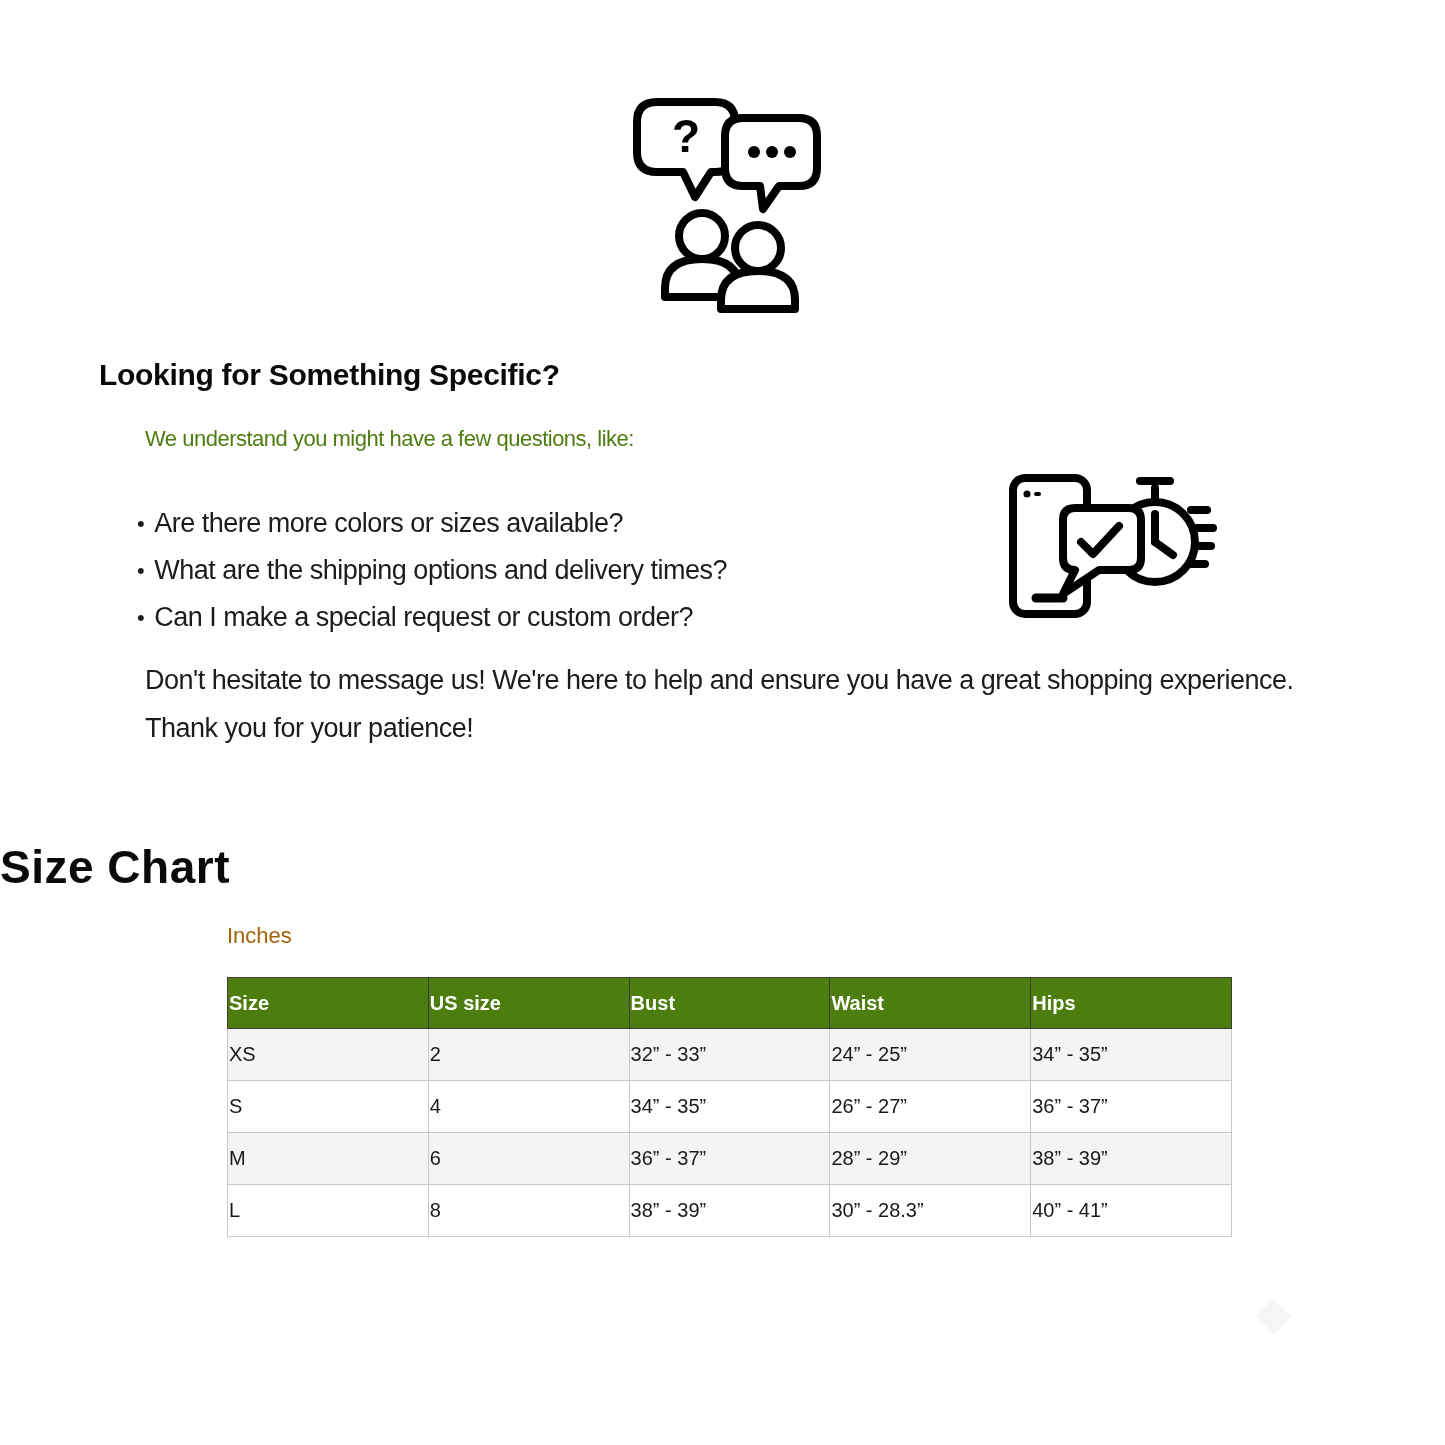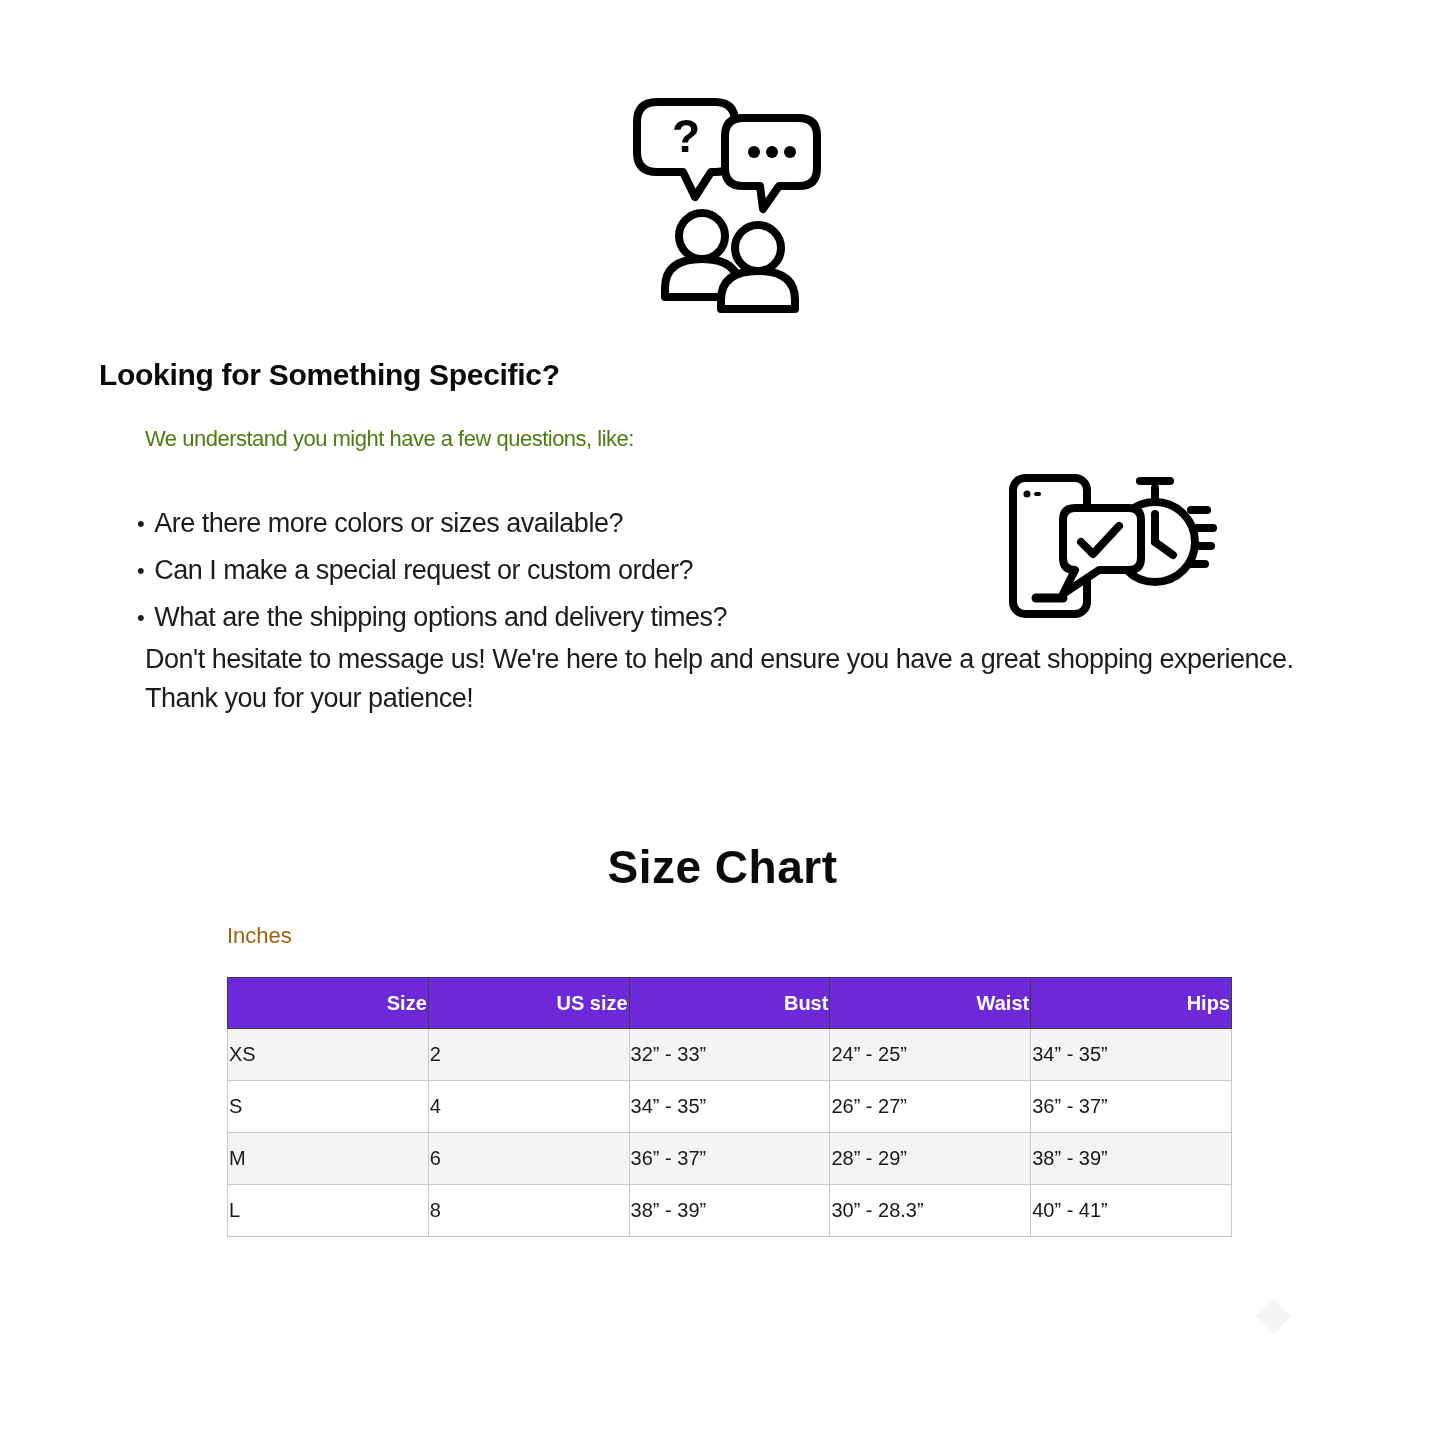--- a/index.html
+++ b/index.html
@@ -22,41 +22,41 @@
     position:absolute;left:145px;top:426px;width:900px;
     font-size:22px;letter-spacing:-0.5px;color:#4d7c0f;
   }
   .support-bullets{
     position:absolute;left:137px;top:500px;width:900px;
     font-size:27px;letter-spacing:-0.5px;color:#1c1c1c;line-height:46px;
   }
   .bullet-line .bullet-char{font-size:22px;vertical-align:1px;margin-right:10px;}
   .fast-reply-icon{position:absolute;left:1003px;top:466px;width:214px;height:160px;}
   .support-closing{
-    position:absolute;left:145px;top:640px;width:1160px;
-    font-size:27px;letter-spacing:-0.5px;color:#1c1c1c;line-height:39px;
+    position:absolute;left:145px;top:656px;width:1160px;
+    font-size:27px;letter-spacing:-0.5px;color:#1c1c1c;line-height:48px;
   }
   
   .size-chart-title{
     position:absolute;left:0;top:840px;width:1445px;
-    text-align:center;font-size:46px;font-weight:bold;color:#0a0a0a;
+    font-size:46px;font-weight:bold;color:#0a0a0a;
     letter-spacing:0.5px;
   }
   .units-label{
     position:absolute;left:227px;top:923px;
     font-size:22px;color:#a16207;
   }
   table.size-table{
     position:absolute;left:227px;top:977px;width:1005px;
     border-collapse:collapse;table-layout:fixed;
     font-size:20px;color:#1a1a1a;
   }
   table.size-table th{
-    background:#6d28d9;color:#ffffff;font-weight:bold;
-    height:48px;border:1px solid #3d3d3d;text-align:right;
+    background:#4d7c0f;color:#ffffff;font-weight:bold;
+    height:48px;border:1px solid #3d3d3d;text-align:left;
   }
   table.size-table td{
     height:49px;border:1px solid #c8c8c8;text-align:left;
     background:#ffffff;
   }
   table.size-table tr.alt td{background:#f4f4f4;}
   
   .watermark{
     position:absolute;left:1261px;top:1304px;width:25px;height:25px;
     background:#f3f3f3;transform:rotate(45deg);opacity:0.8;
@@ -88,24 +88,24 @@
 
   <div class="support-heading">Looking for Something Specific?</div>
 
   <div class="support-intro">We understand you might have a few questions, like:</div>
 
   <div class="support-bullets">
     <div class="bullet-line">
       <span class="bullet-char">•</span><span>Are there more colors or sizes available?</span>
     </div>
     <div class="bullet-line">
-      <span class="bullet-char">•</span><span>Can I make a special request or custom order?</span>
+      <span class="bullet-char">•</span><span>What are the shipping options and delivery times?</span>
     </div>
     <div class="bullet-line">
-      <span class="bullet-char">•</span><span>What are the shipping options and delivery times?</span>
+      <span class="bullet-char">•</span><span>Can I make a special request or custom order?</span>
     </div>
   </div>
 
   <svg class="fast-reply-icon" viewBox="0 0 214 160">
 
     <rect class="whitefill" x="10" y="12" width="74" height="136" rx="12"></rect>
     <circle cx="24" cy="28" r="3.5" fill="#000"></circle>
     <line x1="33" y1="28" x2="36" y2="28" stroke="#000" stroke-width="4" stroke-linecap="round"></line>
     <line x1="33" y1="132" x2="60" y2="132" stroke="#000" stroke-width="9" stroke-linecap="round"></line>
 

